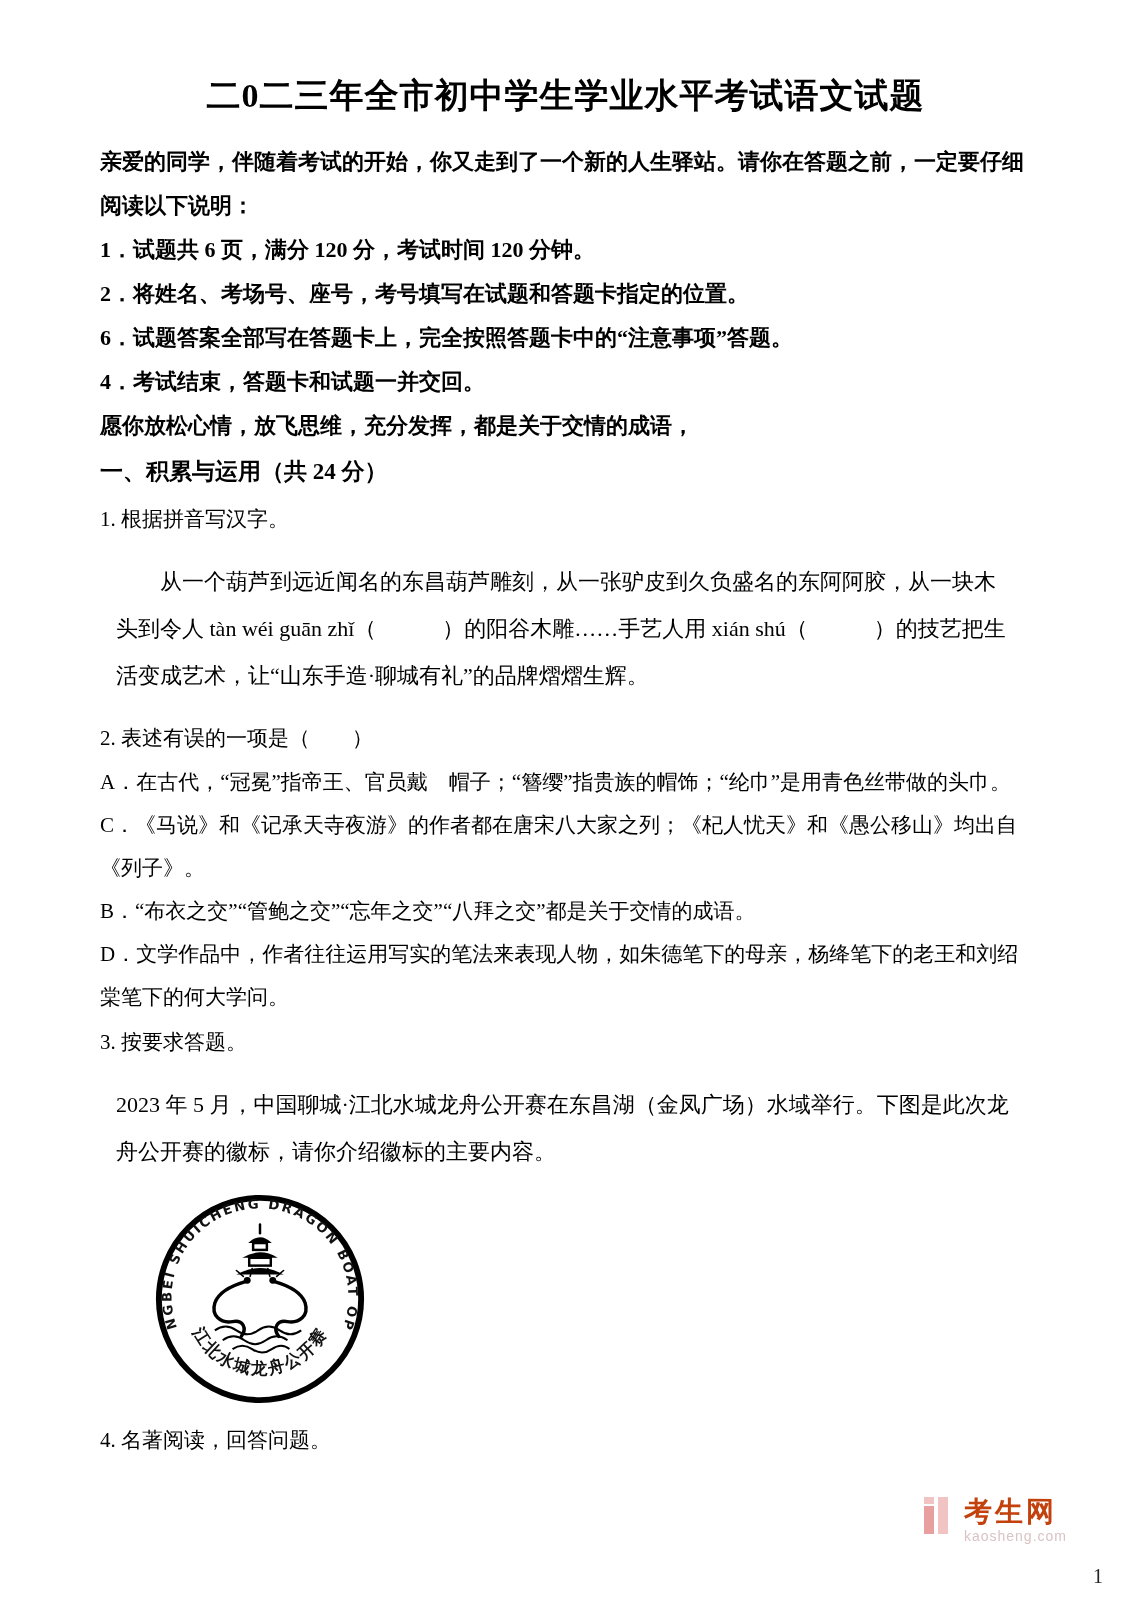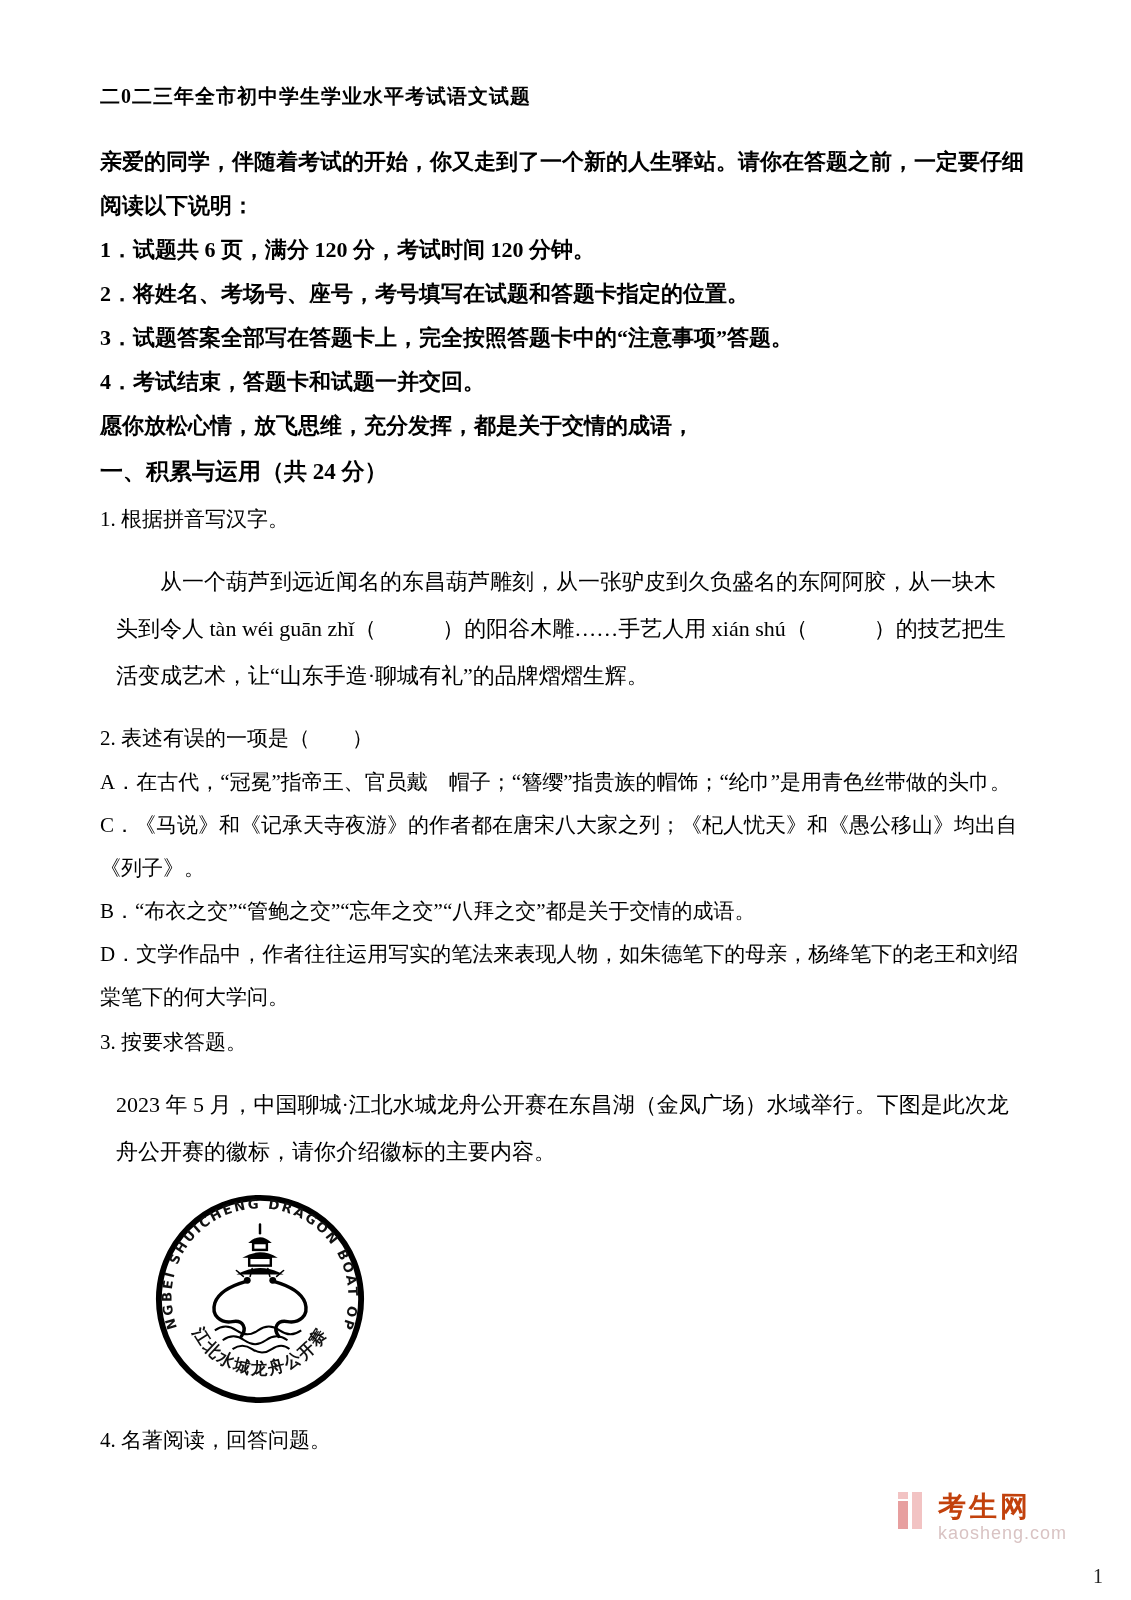--- a/index.html
+++ b/index.html
@@ -10,21 +10,22 @@
     height: 1600px;
     margin: 0 auto;
     background: #ffffff;
     color: #000000;
     font-family: "Liberation Serif", "DejaVu Serif", serif;
     padding: 76px 100px 0 100px;
     overflow: hidden;
   }
   .title {
     margin: 0 0 24px 0;
-    font-size: 20px;
+    text-align: center;
+    font-size: 34px;
     font-weight: bold;
     line-height: 40px;
     letter-spacing: 1px;
   }
   .bold-line {
     margin: 0;
     font-size: 22px;
     font-weight: bold;
     line-height: 44px;
   }
@@ -83,21 +84,21 @@
   .wm-name {
     font-family: "Liberation Sans", sans-serif;
     font-size: 28px;
     font-weight: bold;
     color: #c2410c;
     letter-spacing: 3px;
     line-height: 30px;
   }
   .wm-domain {
     font-family: "Liberation Sans", sans-serif;
-    font-size: 18px;
+    font-size: 14px;
     color: #d9c3c3;
     letter-spacing: 1px;
     margin-top: 1px;
   }
   .page-number {
     position: absolute;
     right: 28px;
     bottom: 12px;
     font-size: 20px;
     color: #222222;
@@ -106,21 +107,21 @@
 </head>
 <body>
 
 <div class="page">
 
   <h1 class="title">二0二三年全市初中学生学业水平考试语文试题</h1>
 
   <p class="bold-line">亲爱的同学，伴随着考试的开始，你又走到了一个新的人生驿站。请你在答题之前，一定要仔细阅读以下说明：</p>
   <p class="bold-line">1．试题共 6 页，满分 120 分，考试时间 120 分钟。</p>
   <p class="bold-line">2．将姓名、考场号、座号，考号填写在试题和答题卡指定的位置。</p>
-  <p class="bold-line">3．试题答案全部写在答题卡上，完全按照答题卡中的“注意事项”答题。</p>
+  <p class="bold-line">6．试题答案全部写在答题卡上，完全按照答题卡中的“注意事项”答题。</p>
   <p class="bold-line">4．考试结束，答题卡和试题一并交回。</p>
   <p class="bold-line">愿你放松心情，放飞思维，充分发挥，都是关于交情的成语，</p>
 
   <h2 class="section-heading">一、积累与运用（共 24 分）</h2>
 
   <p class="q-stem">1. 根据拼音写汉字。</p>
   <p class="q-passage indent">从一个葫芦到远近闻名的东昌葫芦雕刻，从一张驴皮到久负盛名的东阿阿胶，从一块木头到令人 tàn wéi guān zhǐ（　　　）的阳谷木雕……手艺人用 xián shú（　　　）的技艺把生活变成艺术，让“山东手造·聊城有礼”的品牌熠熠生辉。</p>
 
   <p class="q-stem">2. 表述有误的一项是（　　）</p>
   <p class="q-option">A．在古代，“冠冕”指帝王、官员戴　帽子；“簪缨”指贵族的帽饰；“纶巾”是用青色丝带做的头巾。</p>

